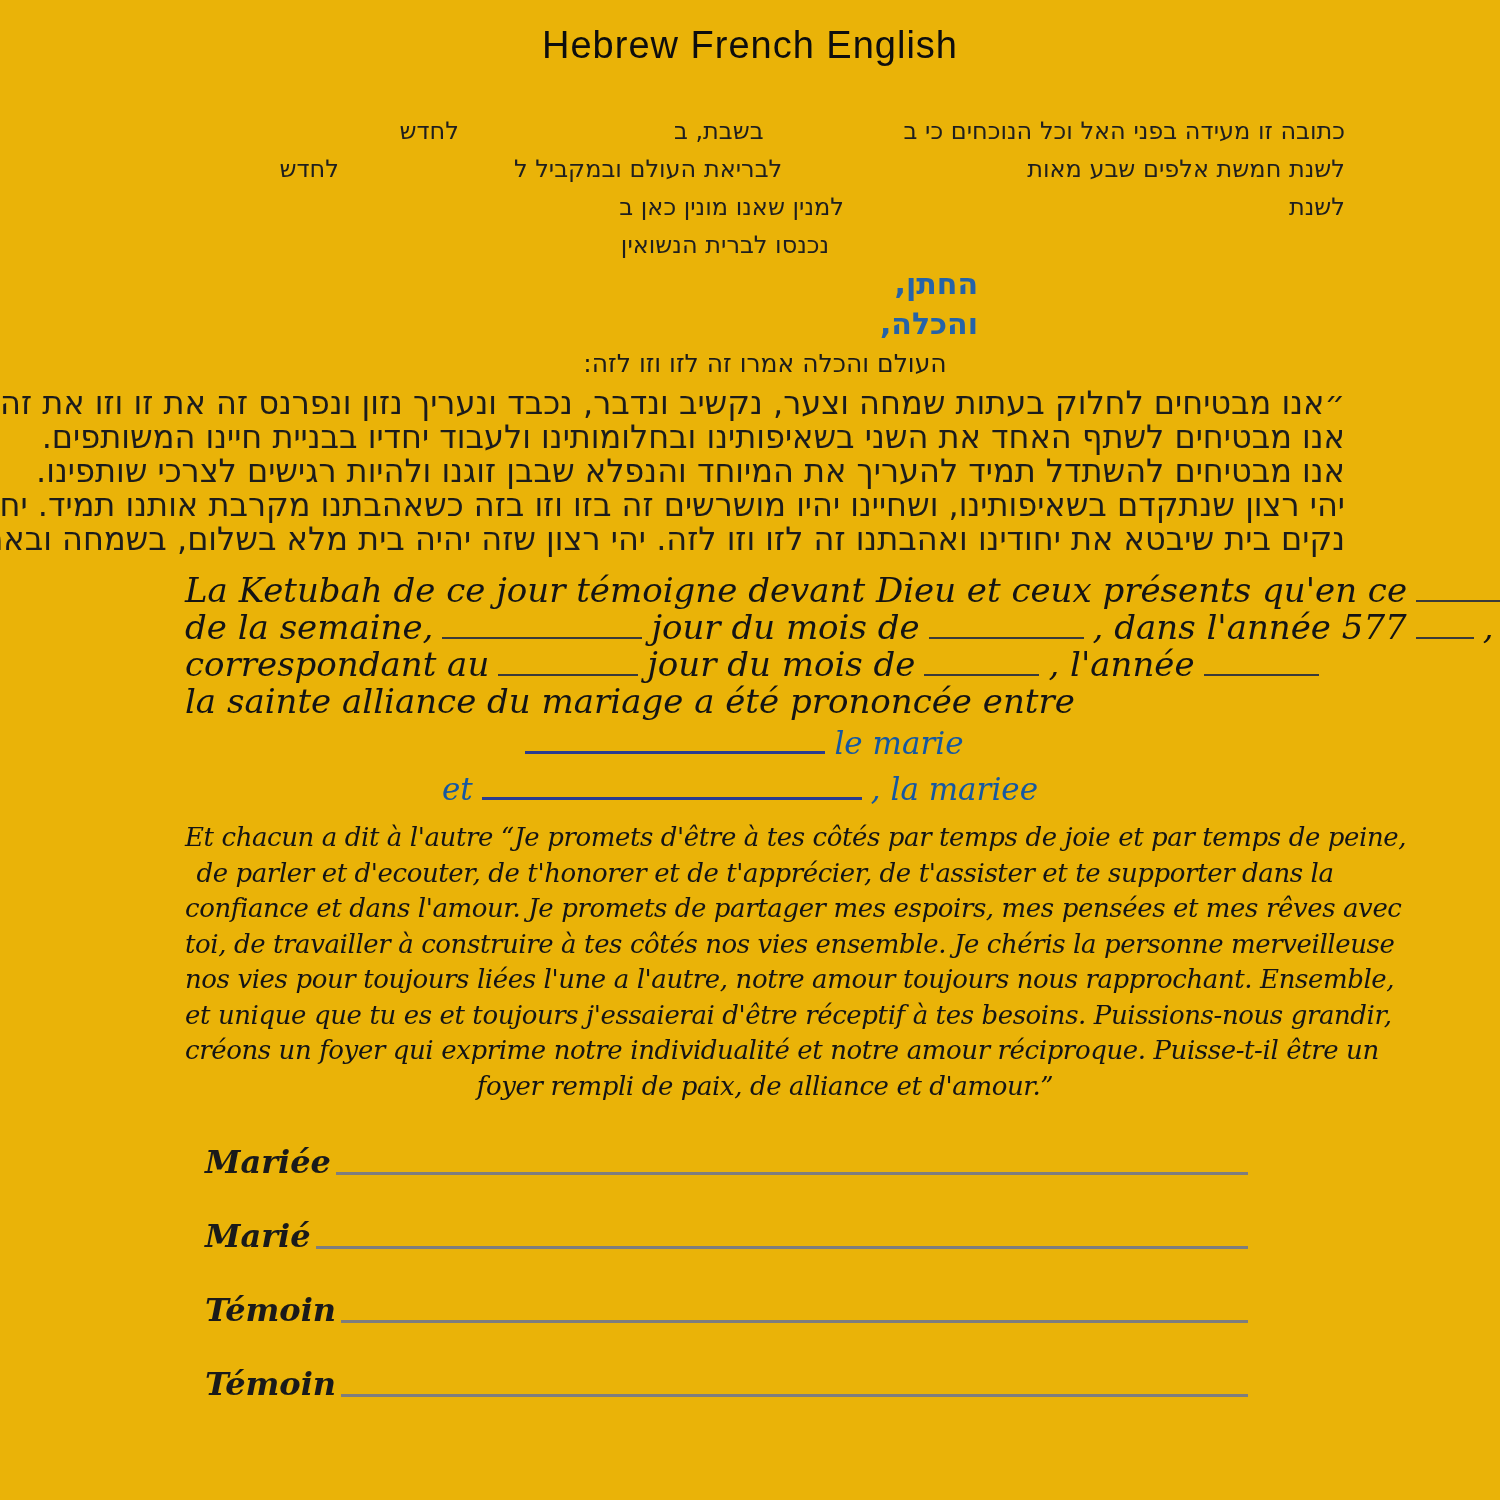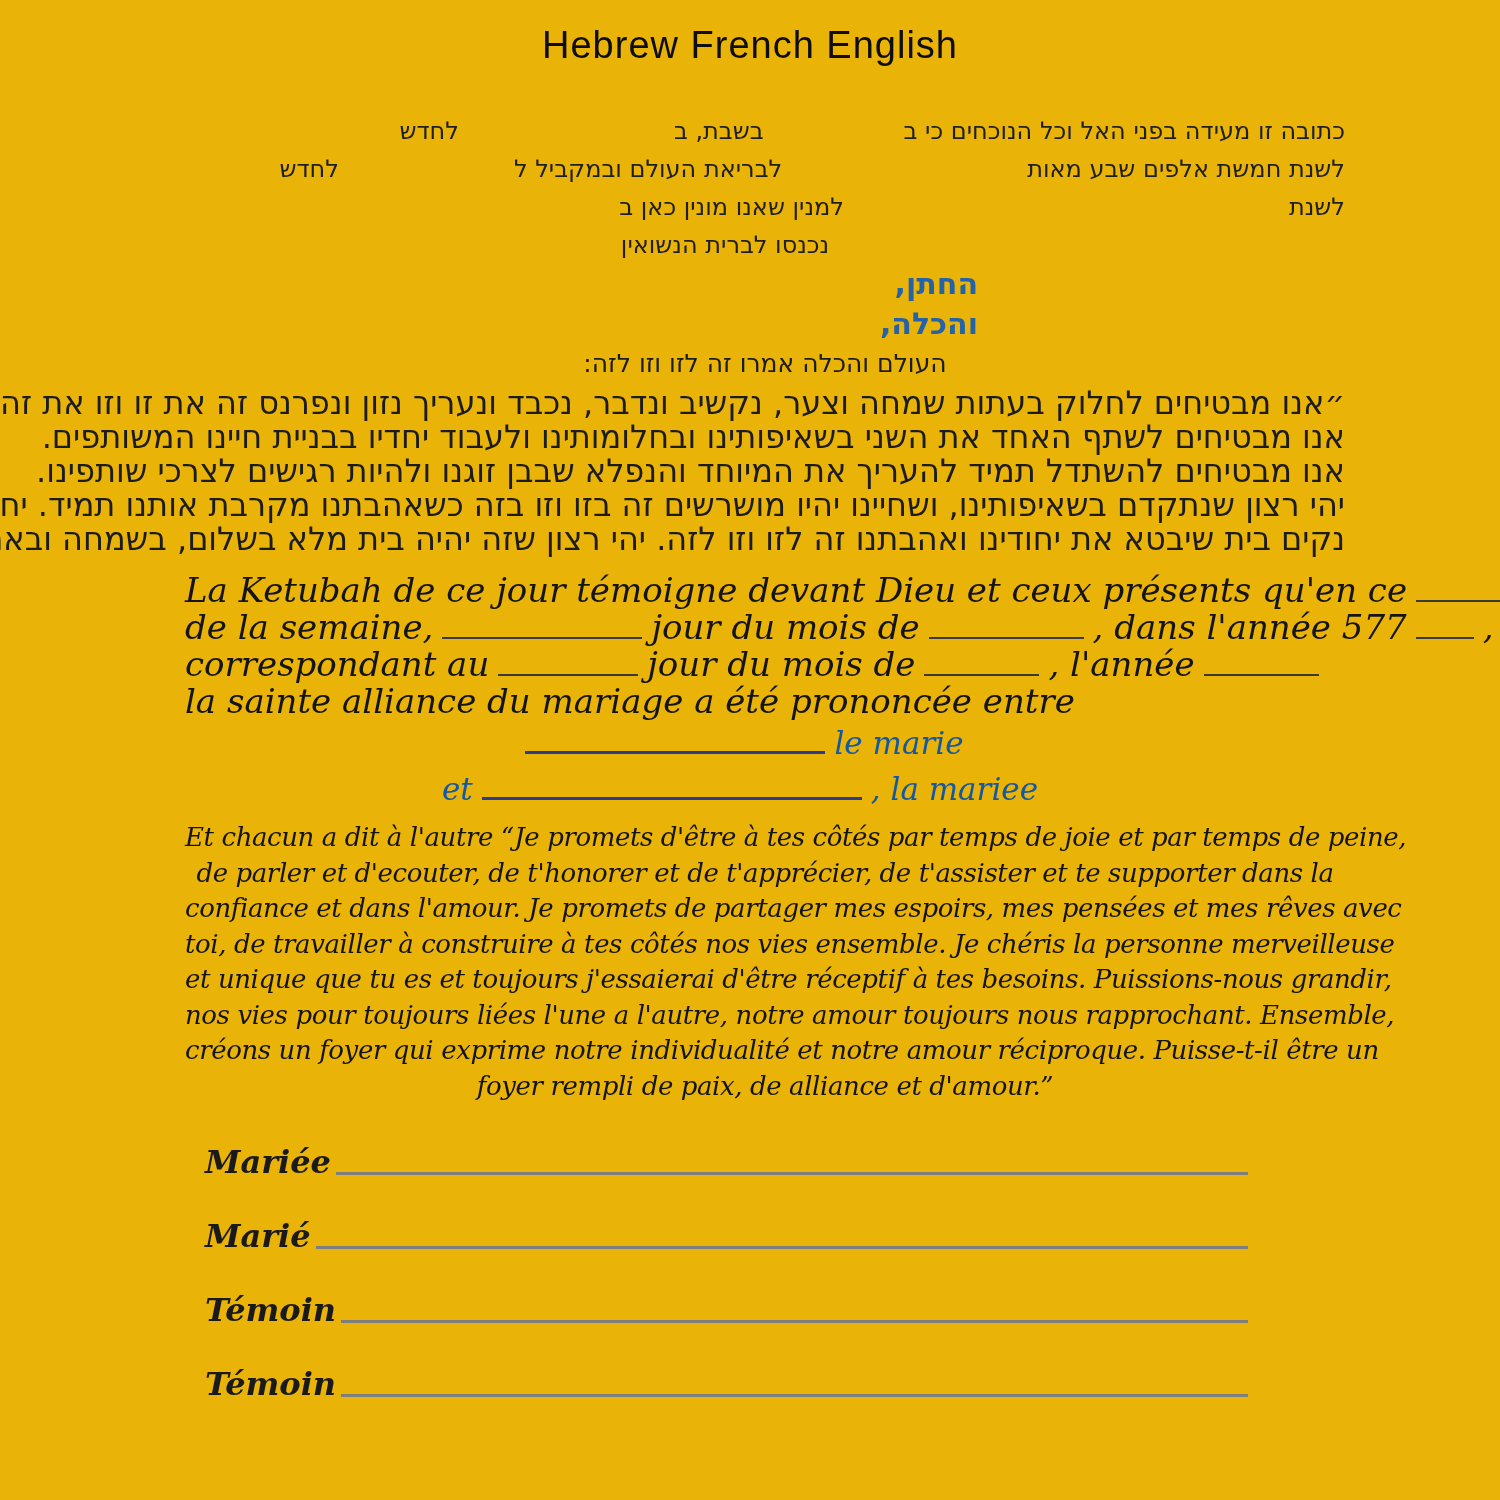--- a/index.html
+++ b/index.html
@@ -144,22 +144,22 @@
     </div>
     <div class="fr fr-names-row">
       <span class="fr-blue">et</span><span class="blank navy" style="width:380px"></span><span class="fr-blue">, la mariee</span>
     </div>
 
     <div class="fr fr-vows">
       <div>Et chacun a dit à l'autre “Je promets d'être à tes côtés par temps de joie et par temps de peine,</div>
       <div>de parler et d'ecouter, de t'honorer et de t'apprécier, de t'assister et te supporter dans la</div>
       <div>confiance et dans l'amour. Je promets de partager mes espoirs, mes pensées et mes rêves avec</div>
       <div>toi, de travailler à construire à tes côtés nos vies ensemble. Je chéris la personne merveilleuse</div>
+      <div>nos vies pour toujours liées l'une a l'autre, notre amour toujours nous rapprochant. Ensemble,</div>
       <div>et unique que tu es et toujours j'essaierai d'être réceptif à tes besoins. Puissions-nous grandir,</div>
-      <div>nos vies pour toujours liées l'une a l'autre, notre amour toujours nous rapprochant. Ensemble,</div>
       <div>créons un foyer qui exprime notre individualité et notre amour réciproque. Puisse-t-il être un</div>
       <div>foyer rempli de paix, de alliance et d'amour.”</div>
     </div>
 
     <div class="fr sigs">
       <div class="sig-row">
         <span class="sig-label">Mariée</span>
         <span class="sig-line"></span>
       </div>
       <div class="sig-row">

